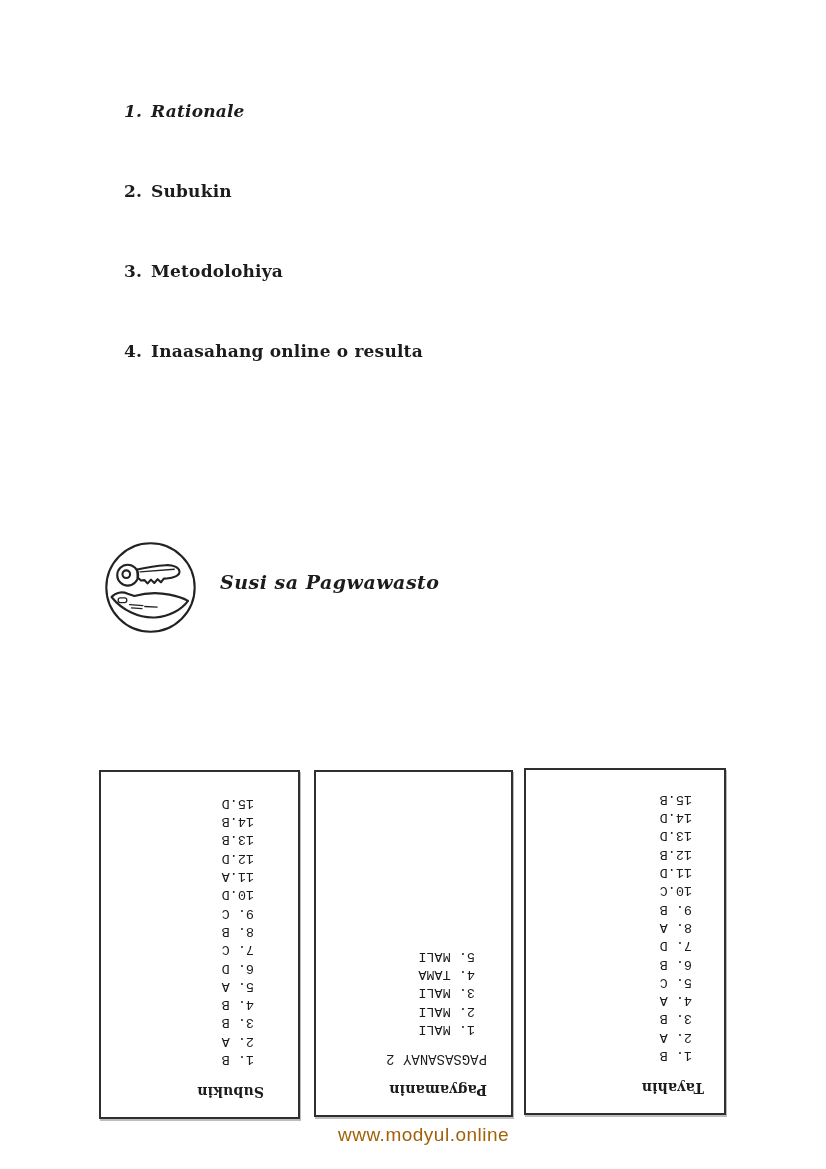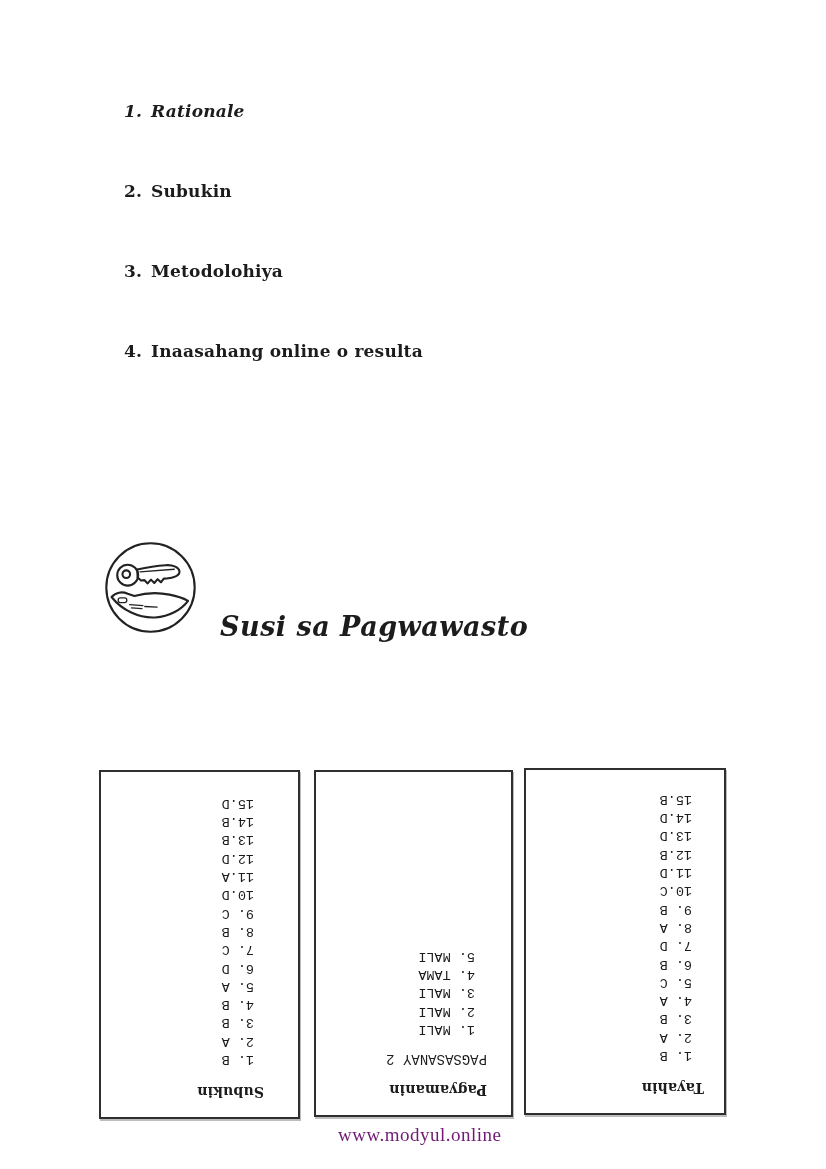--- a/index.html
+++ b/index.html
@@ -11,22 +11,22 @@
   .outline{position:absolute;left:124px;top:100px;list-style:none;margin:0;padding:0;}
   .outline-item{
     display:flex;font-weight:bold;font-size:17px;line-height:22px;
     margin-bottom:58px;letter-spacing:.2px;
   }
   .outline-item .num{width:27px;flex:none;}
   .outline-item.italic{font-style:italic;}
   
   .key-icon{position:absolute;left:103px;top:540px;width:95px;height:95px;}
   .key-title{
-    position:absolute;left:220px;top:571px;font-size:27px;font-weight:bold;
-    font-style:italic;letter-spacing:.5px;white-space:nowrap;margin-top:40px;
+    position:absolute;left:220px;top:571px;font-size:19px;font-weight:bold;
+    font-style:italic;letter-spacing:.5px;white-space:nowrap;
   }
   
   .answer-box{
     position:absolute;box-sizing:border-box;background:#fff;
     border:2px solid #2f2f2f;box-shadow:1px 2px 0 #bdbdbd;
   }
   .box-subukin{left:99px;top:770px;width:201px;height:349px;}
   .box-pagyamanin{left:314px;top:770px;width:199px;height:347px;}
   .box-tayahin{left:524px;top:768px;width:202px;height:347px;}
   .rot180{width:100%;height:100%;transform:rotate(180deg);box-sizing:border-box;}
@@ -45,22 +45,22 @@
   .ak-items{margin:0;padding:0;list-style:none;}
   .box-subukin .ak-items{margin-left:10px;}
   .box-pagyamanin .ak-items{margin-left:12px;margin-top:12px;}
   .box-tayahin .ak-items{margin-left:12px;}
   .ak-line{
     font-family:"Liberation Mono",monospace;font-size:13.5px;
     line-height:18.3px;white-space:pre;
   }
   
   .watermark{
-    position:absolute;left:338px;top:1124px;color:#701a75;
-    font-family:Liberation Serif, serif;font-size:19px;letter-spacing:.5px;
+    position:absolute;left:338px;top:1124px;color:#a16207;
+    font-family:Liberation Sans, sans-serif;font-size:19px;letter-spacing:.5px;
   }
   svg .ln{fill:none;stroke:#222;stroke-width:2.2;stroke-linecap:round;stroke-linejoin:round;}
   svg .thin{fill:none;stroke:#222;stroke-width:1.4;stroke-linecap:round;}
 </style>
 </head>
 <body>
 
 <div id="page">
 
   <ul class="outline">

